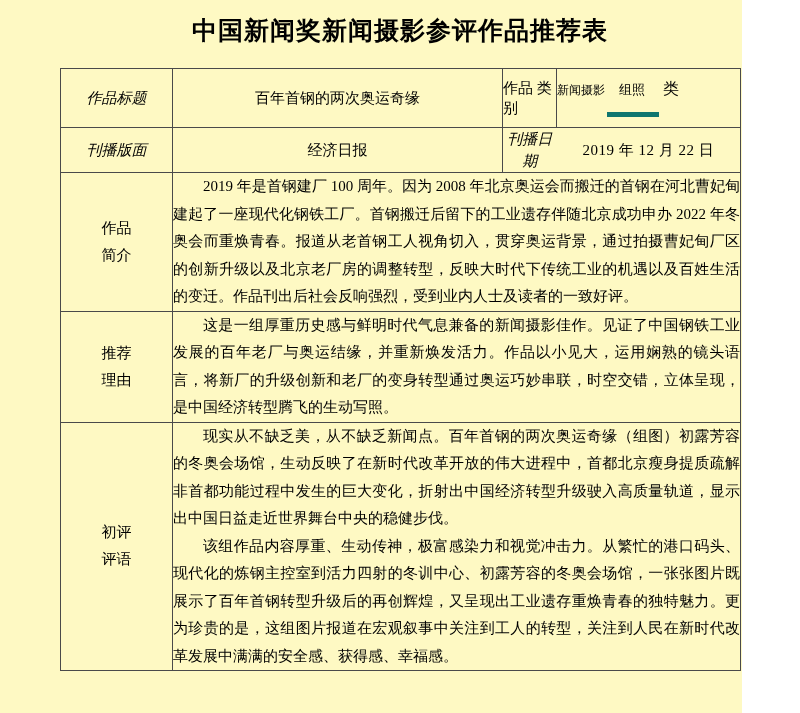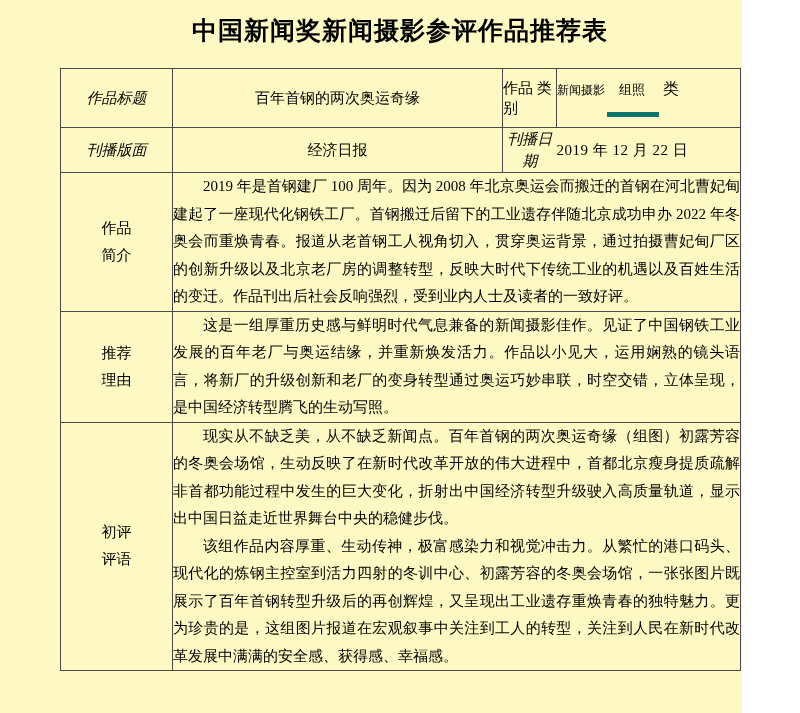--- a/index.html
+++ b/index.html
@@ -92,21 +92,21 @@
     border-bottom: 5px solid #0f766e;
     padding: 0 5px 13px 3px;
     margin: 0 2px;
     display: inline-block;
     min-width: 44px;
     text-align: center;
   }
   .cat-cell .cat-tail { font-size: 16px; margin-left: 2px; }
 
   .date-cell {
-    text-align: left;
+    text-align: center;
     font-size: 13.5px;
     letter-spacing: 0.5px;
   }
 
   
   .sec-label {
     text-align: center;
     font-size: 16.5px;
     line-height: 27px;
     width: 54px;

